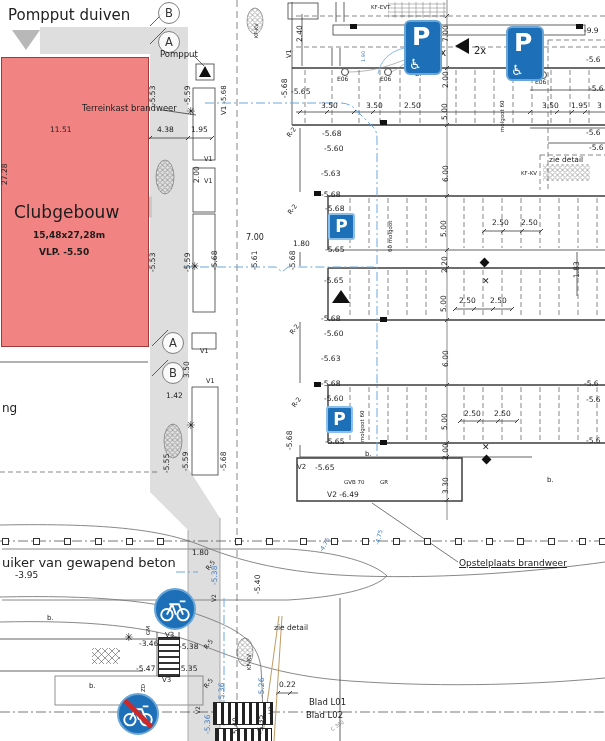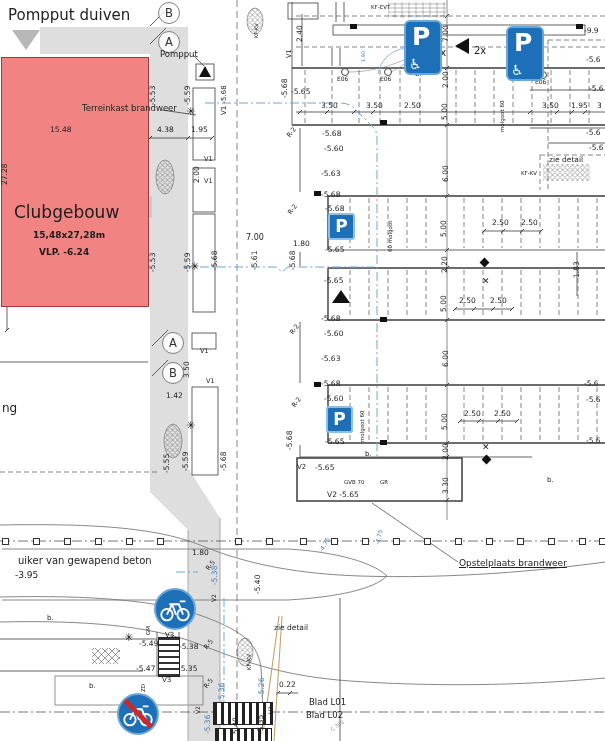--- a/index.html
+++ b/index.html
@@ -12,21 +12,21 @@
   .ic{position:absolute;z-index:26;line-height:1}
   .ic-pump-triangle{width:0;height:0;border-left:6px solid transparent;border-right:6px solid transparent;border-bottom:11px solid #111}
   .ic-triangle-up{width:0;height:0;border-left:9px solid transparent;border-right:9px solid transparent;border-bottom:13px solid #111}
   .ic-triangle-left{width:0;height:0;border-top:8px solid transparent;border-bottom:8px solid transparent;border-right:14px solid #111}
   .ic-diamond{width:7px;height:7px;background:#111;transform:rotate(45deg)}
   .ic-x-mark{font-size:9px;color:#222}
   .ic-lamp{font-size:11px;color:#222}
   .ic-gate{width:7px;height:5px;background:#111}
   .ic-node{width:6px;height:6px;border:1px solid #444;border-radius:50%;background:#fff}
   .post{position:absolute;width:5px;height:5px;border:1px solid #333;background:#fff;z-index:24}
-  #building{position:absolute;left:1px;top:57px;width:148px;height:250px;background:#f28383;
+  #building{position:absolute;left:1px;top:57px;width:148px;height:290px;background:#f28383;
             border:1px solid #9e3a3a;box-sizing:border-box;z-index:10}
   #building .bname{position:absolute;left:12px;top:144px;font-size:17px;color:#1c1c1c}
   #building .bdim{position:absolute;left:31px;top:172px;font-size:9px;font-weight:700;color:#1c1c1c}
   #building .blvl{position:absolute;left:37px;top:189px;font-size:9px;font-weight:700;color:#1c1c1c}
   .sign-hp{position:absolute;width:34px;height:51px;background:#1d70b7;border:2px solid #6aa6d8;
            border-radius:6px;color:#fff;z-index:40}
   .sign-hp .p{position:absolute;left:6px;top:0px;font-size:25px;font-weight:700}
   .sign-hp .wc{position:absolute;left:3px;bottom:1px;font-size:14px}
   #sign-hp1{left:404px;top:20px}
   #sign-hp2{left:506px;top:26px}
@@ -160,21 +160,21 @@
       <ellipse cx="245" cy="652" rx="8" ry="14" fill="url(#diam)" stroke-width="0.5"></ellipse>
       <rect x="543" y="164" width="47" height="17" fill="url(#diam)" stroke="none"></rect>
       <rect x="388" y="2" width="58" height="16" fill="url(#brick)" stroke="none"></rect>
       <rect x="92" y="648" width="28" height="16" fill="url(#xh)" stroke="none"></rect>
     </g>
   </svg>
 
   <div id="building">
     <span class="bname">Clubgebouw</span>
     <span class="bdim">15,48x27,28m</span>
-    <span class="blvl">VLP. -6.24</span>
+    <span class="blvl">VLP. -5.50</span>
   </div>
 
   <div class="sign-hp" id="sign-hp1">
     <span class="p">P</span>
     <span class="wc">♿</span>
   </div>
   <div class="sign-hp" id="sign-hp2">
     <span class="p">P</span>
     <span class="wc">♿</span>
   </div>
@@ -200,21 +200,21 @@
     </svg>
     <div class="slash"></div>
   </div>
 
   <div class="crosswalk"></div>
   <div class="crosswalk2"></div>
   <div class="stairs"></div>
 <span class="lbl" style="left: 8px; top: 8px; font-size: 15px;">Pompput duiven</span>
     <span class="lbl" style="left: 160px; top: 50px; font-size: 8.5px;">Pompput</span>
     <span class="lbl" style="left: 82px; top: 104px; font-size: 8.5px;">Terreinkast brandweer</span>
-    <span class="lbl" style="left: 50px; top: 126px;">15.48</span>
+    <span class="lbl" style="left: 50px; top: 126px;">11.51</span>
     <span class="lbl" style="left: 157px; top: 126px;">4.38</span>
     <span class="lbl" style="left: 191px; top: 126px;">1.95</span>
     <span class="lbl" style="left: 2px; top: 402px; font-size: 12px;">ng</span>
     <span class="lbl" style="left: 166px; top: 392px;">1.42</span>
     <span class="lbl" style="left: 246px; top: 234px; font-size: 8px;">7.00</span>
     <span class="lbl" style="left: 293px; top: 240px;">1.80</span>
     <span class="lbl" style="left: 291px; top: 88px;">-5.65</span>
     <span class="lbl" style="left: 321px; top: 102px;">3.50</span>
     <span class="lbl" style="left: 366px; top: 102px;">3.50</span>
     <span class="lbl" style="left: 404px; top: 102px;">2.50</span>
@@ -252,32 +252,32 @@
     <span class="lbl" style="left: 584px; top: 380px;">-5.6</span>
     <span class="lbl" style="left: 586px; top: 396px;">-5.6</span>
     <span class="lbl" style="left: 325px; top: 438px;">-5.65</span>
     <span class="lbl" style="left: 464px; top: 410px;">2.50</span>
     <span class="lbl" style="left: 494px; top: 410px;">2.50</span>
     <span class="lbl" style="left: 586px; top: 437px;">-5.6</span>
     <span class="lbl" style="left: 297px; top: 464px; font-size: 7px;">V2</span>
     <span class="lbl" style="left: 315px; top: 464px;">-5.65</span>
     <span class="lbl" style="left: 344px; top: 480px; font-size: 5.5px;">GVB 70</span>
     <span class="lbl" style="left: 380px; top: 480px; font-size: 5.5px;">GR</span>
-    <span class="lbl" style="left: 327px; top: 491px;">V2 -5.65</span>
+    <span class="lbl" style="left: 327px; top: 491px;">V2 -6.49</span>
     <span class="lbl" style="left: 547px; top: 477px; font-size: 7px;">b.</span>
     <span class="lbl" style="left: 365px; top: 451px; font-size: 7px;">b.</span>
     <span class="lbl" style="left: 415px; top: 71px; font-size: 7px;">b.</span>
     <span class="lbl" style="left: 459px; top: 559px; font-size: 9px; text-decoration: underline;">Opstelplaats brandweer</span>
-    <span class="lbl" style="left: 18px; top: 556px; font-size: 10px;">uiker van gewapend beton</span>
+    <span class="lbl" style="left: 2px; top: 556px; font-size: 13px;">uiker van gewapend beton</span>
     <span class="lbl" style="left: 15px; top: 571px; font-size: 9px;">-3.95</span>
     <span class="lbl" style="left: 274px; top: 624px; font-size: 7.5px;">zie detail</span>
     <span class="lbl" style="left: 309px; top: 698px; font-size: 8.5px;">Blad L01</span>
     <span class="lbl" style="left: 306px; top: 711px; font-size: 8.5px;">Blad L02</span>
     <span class="lbl" style="left: 279px; top: 681px;">0.22</span>
-    <span class="lbl" style="left: 139px; top: 640px;">-5.49</span>
+    <span class="lbl" style="left: 139px; top: 640px;">-3.46</span>
     <span class="lbl" style="left: 179px; top: 643px;">-5.38</span>
     <span class="lbl" style="left: 136px; top: 665px;">-5.47</span>
     <span class="lbl" style="left: 178px; top: 665px;">-5.35</span>
     <span class="lbl" style="left: 165px; top: 632px; font-size: 7px;">V3</span>
     <span class="lbl" style="left: 162px; top: 677px; font-size: 7px;">V3</span>
     <span class="lbl" style="left: 47px; top: 615px; font-size: 7px;">b.</span>
     <span class="lbl" style="left: 89px; top: 683px; font-size: 7px;">b.</span>
     <span class="lbl" style="left: 371px; top: 5px; font-size: 5.5px;">KF-EVT</span>
     <span class="lbl" style="left: 192px; top: 549px;">1.80</span>
     <span class="lbl" style="left: 204px; top: 156px; font-size: 6.5px;">V1</span>

